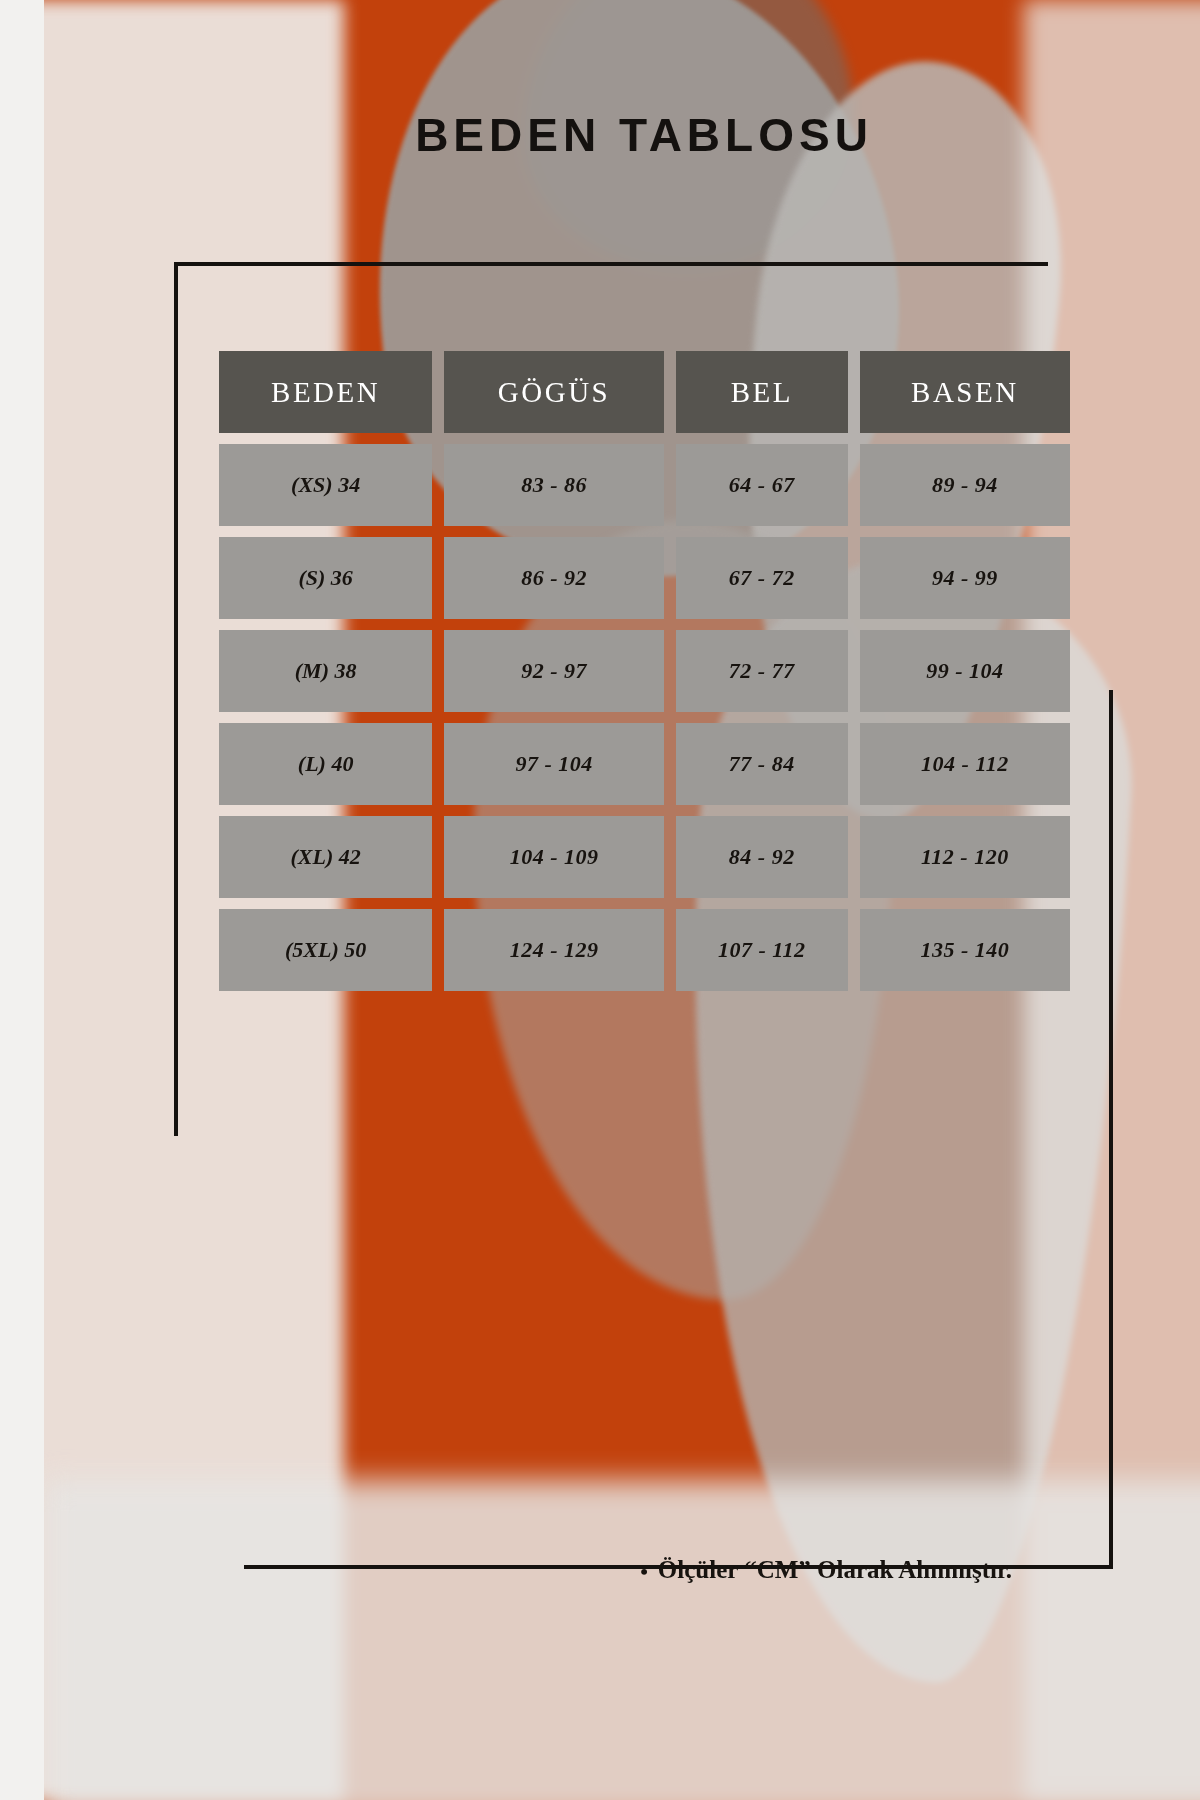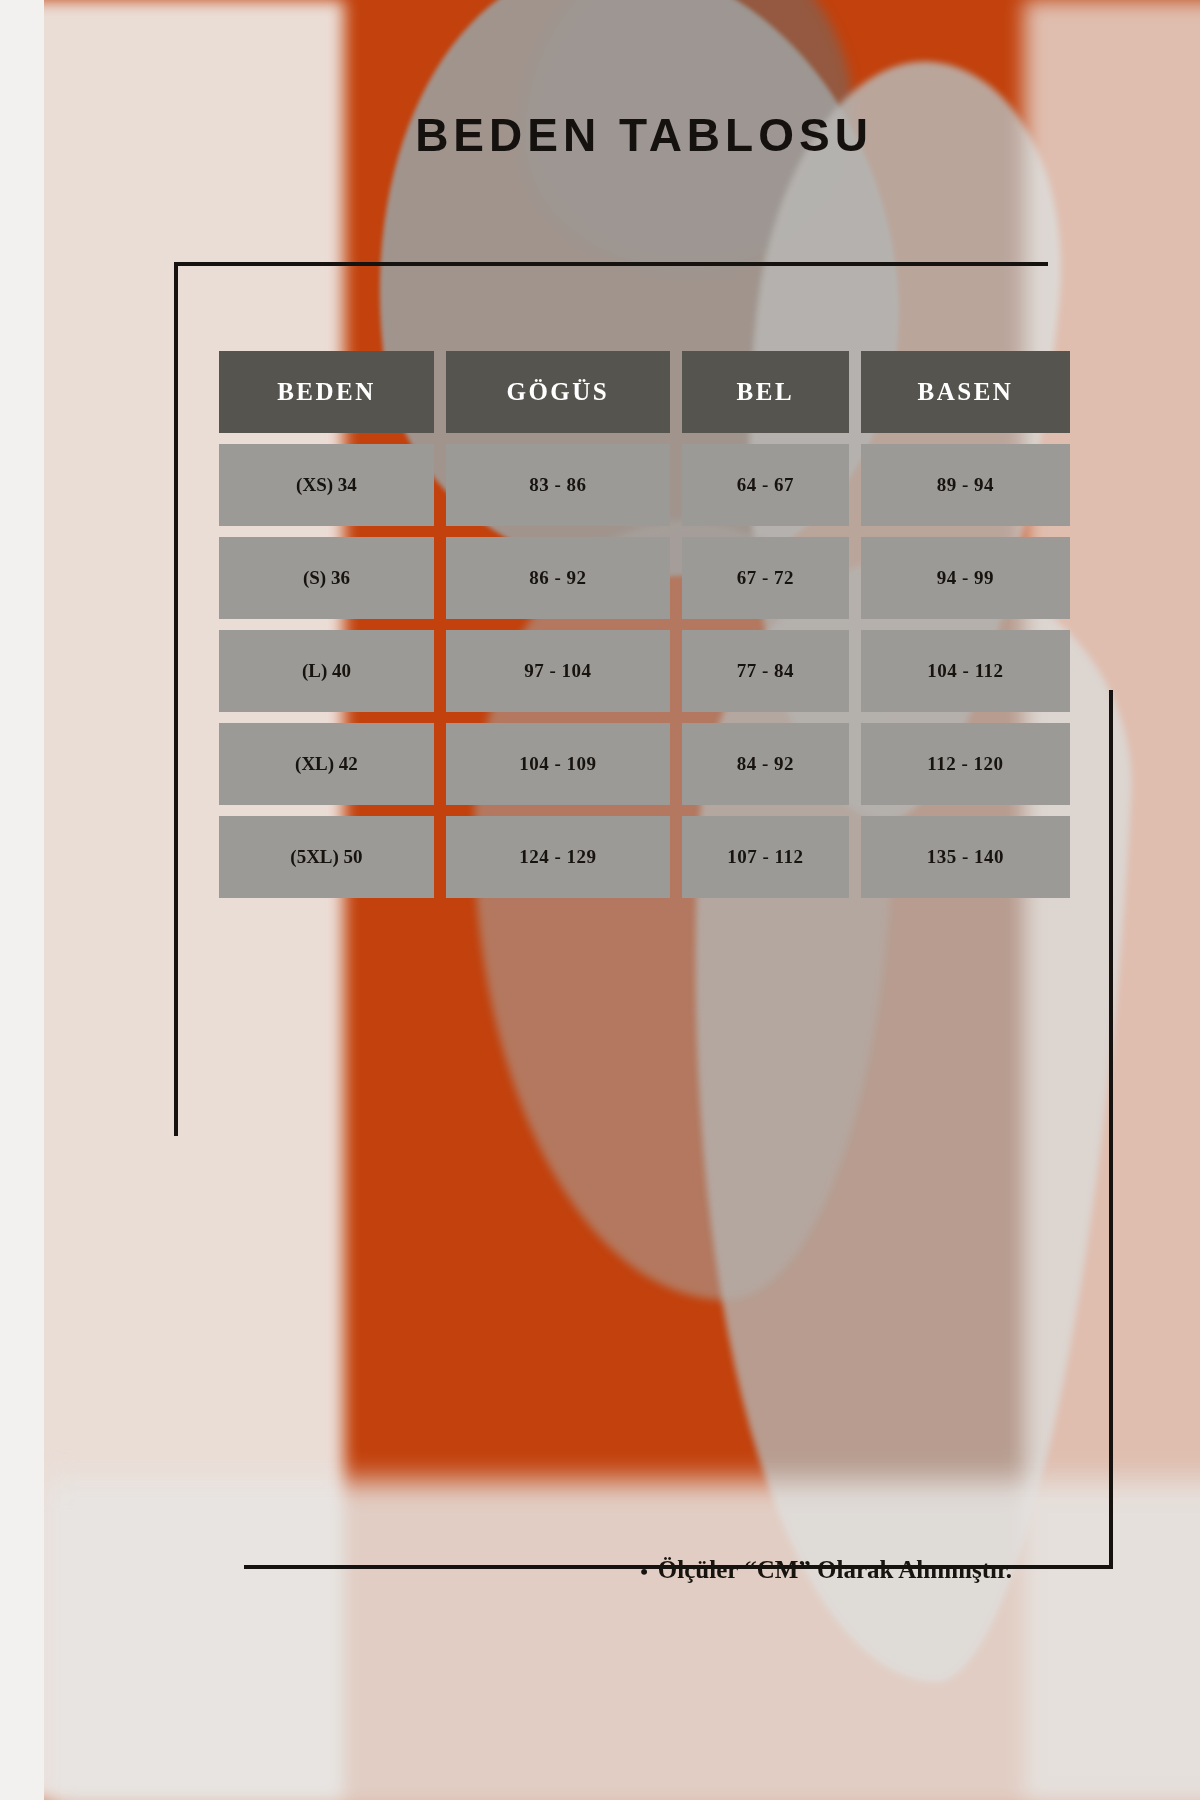--- a/index.html
+++ b/index.html
@@ -171,30 +171,31 @@
   table.size-table th,
   table.size-table td {
     height: 80px;
     text-align: center;
     vertical-align: middle;
     font-family: "Liberation Serif", serif;
   }
   table.size-table th {
     background: #56544f;
     color: #ffffff;
-    font-size: 25px;
-    font-weight: 700;
+    font-size: 29px;
+    font-weight: 400;
     letter-spacing: 2.5px;
   }
   table.size-table td {
     background: #9c9a97;
     color: #17130f;
-    font-size: 19px;
+    font-size: 22px;
     font-weight: 700;
     letter-spacing: .5px;
+    font-style: italic;
   }
   table.size-table td.beden-cell {
     letter-spacing: 0px;
   }
 
   .footnote {
     position: absolute;
     left: 0;
     top: 1556px;
     width: 1060px;
@@ -253,20 +254,26 @@
           <td>64 - 67</td>
           <td>89 - 94</td>
         </tr>
         <tr>
           <td class="beden-cell">(S) 36</td>
           <td>86 - 92</td>
           <td>67 - 72</td>
           <td>94 - 99</td>
         </tr>
         <tr>
+          <td class="beden-cell">(M) 38</td>
+          <td>92 - 97</td>
+          <td>72 - 77</td>
+          <td>99 - 104</td>
+        </tr>
+        <tr>
           <td class="beden-cell">(L) 40</td>
           <td>97 - 104</td>
           <td>77 - 84</td>
           <td>104 - 112</td>
         </tr>
         <tr>
           <td class="beden-cell">(XL) 42</td>
           <td>104 - 109</td>
           <td>84 - 92</td>
           <td>112 - 120</td>

